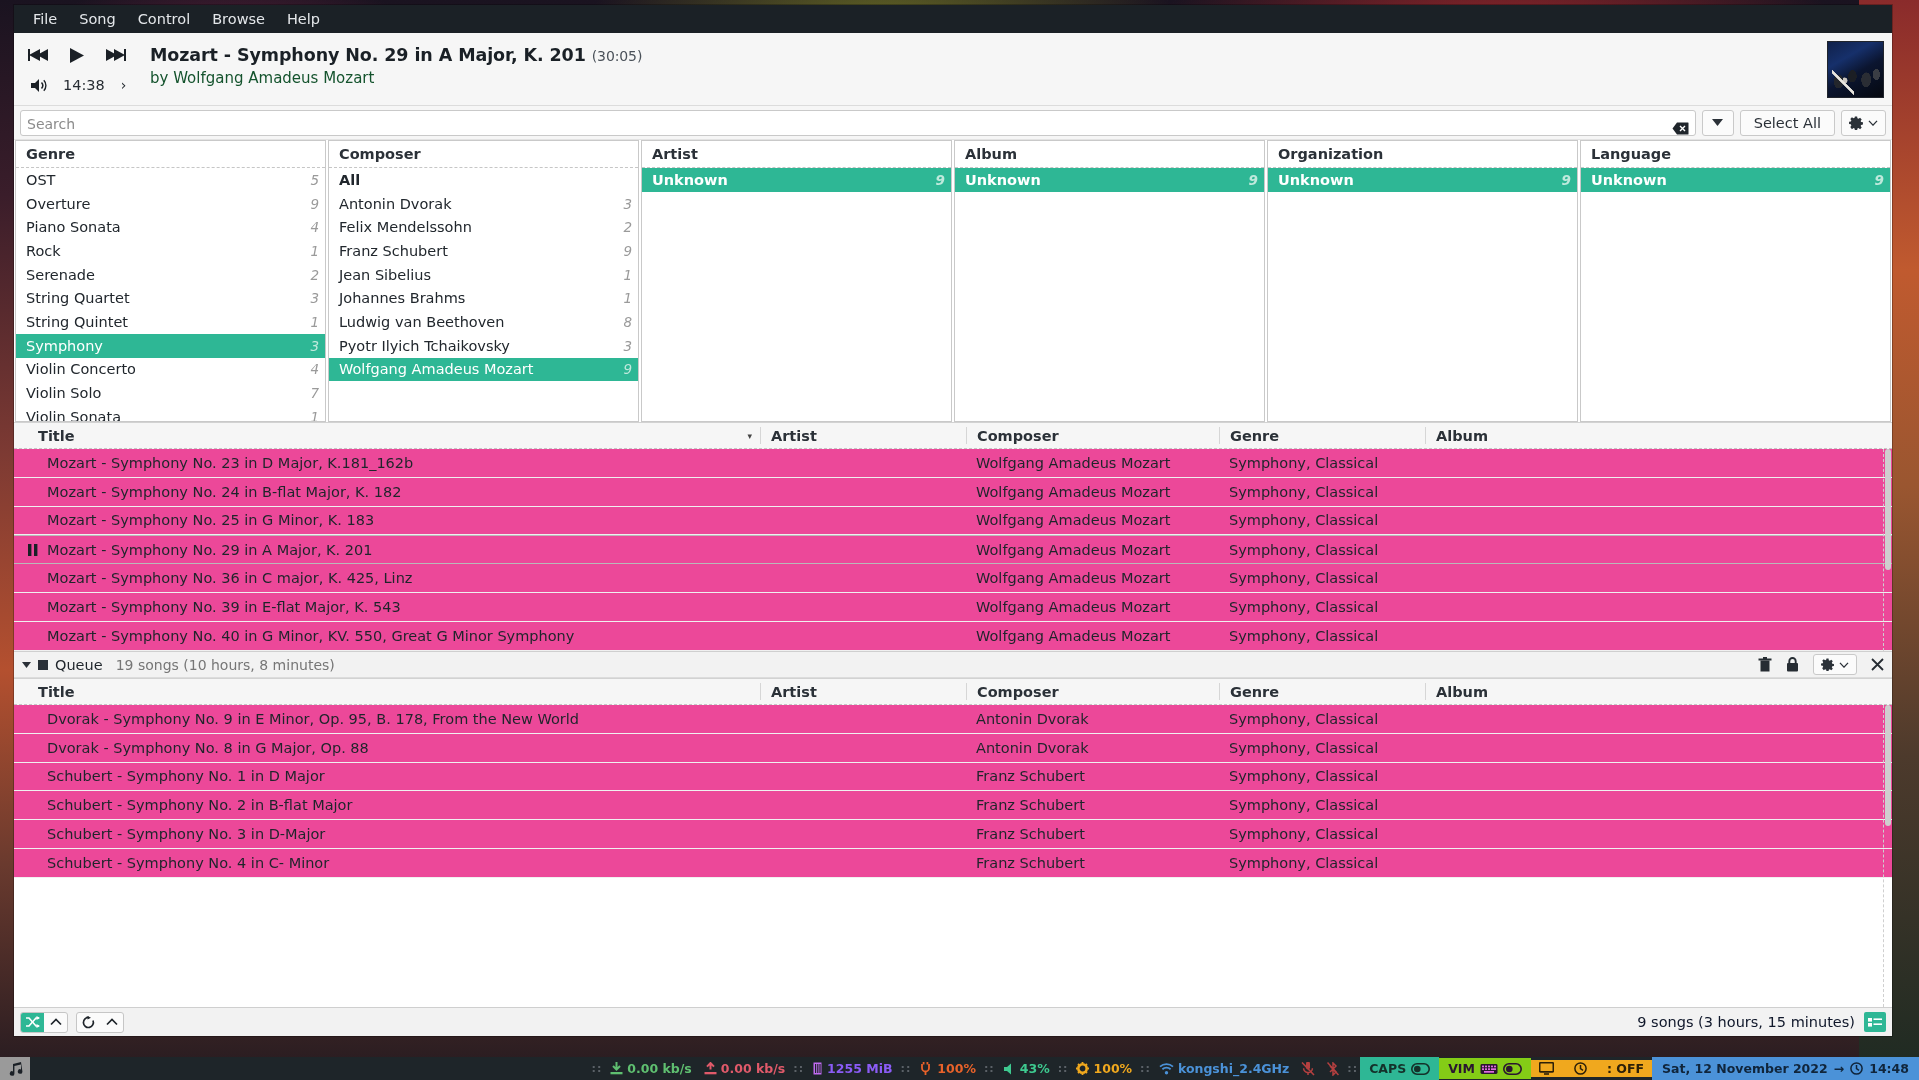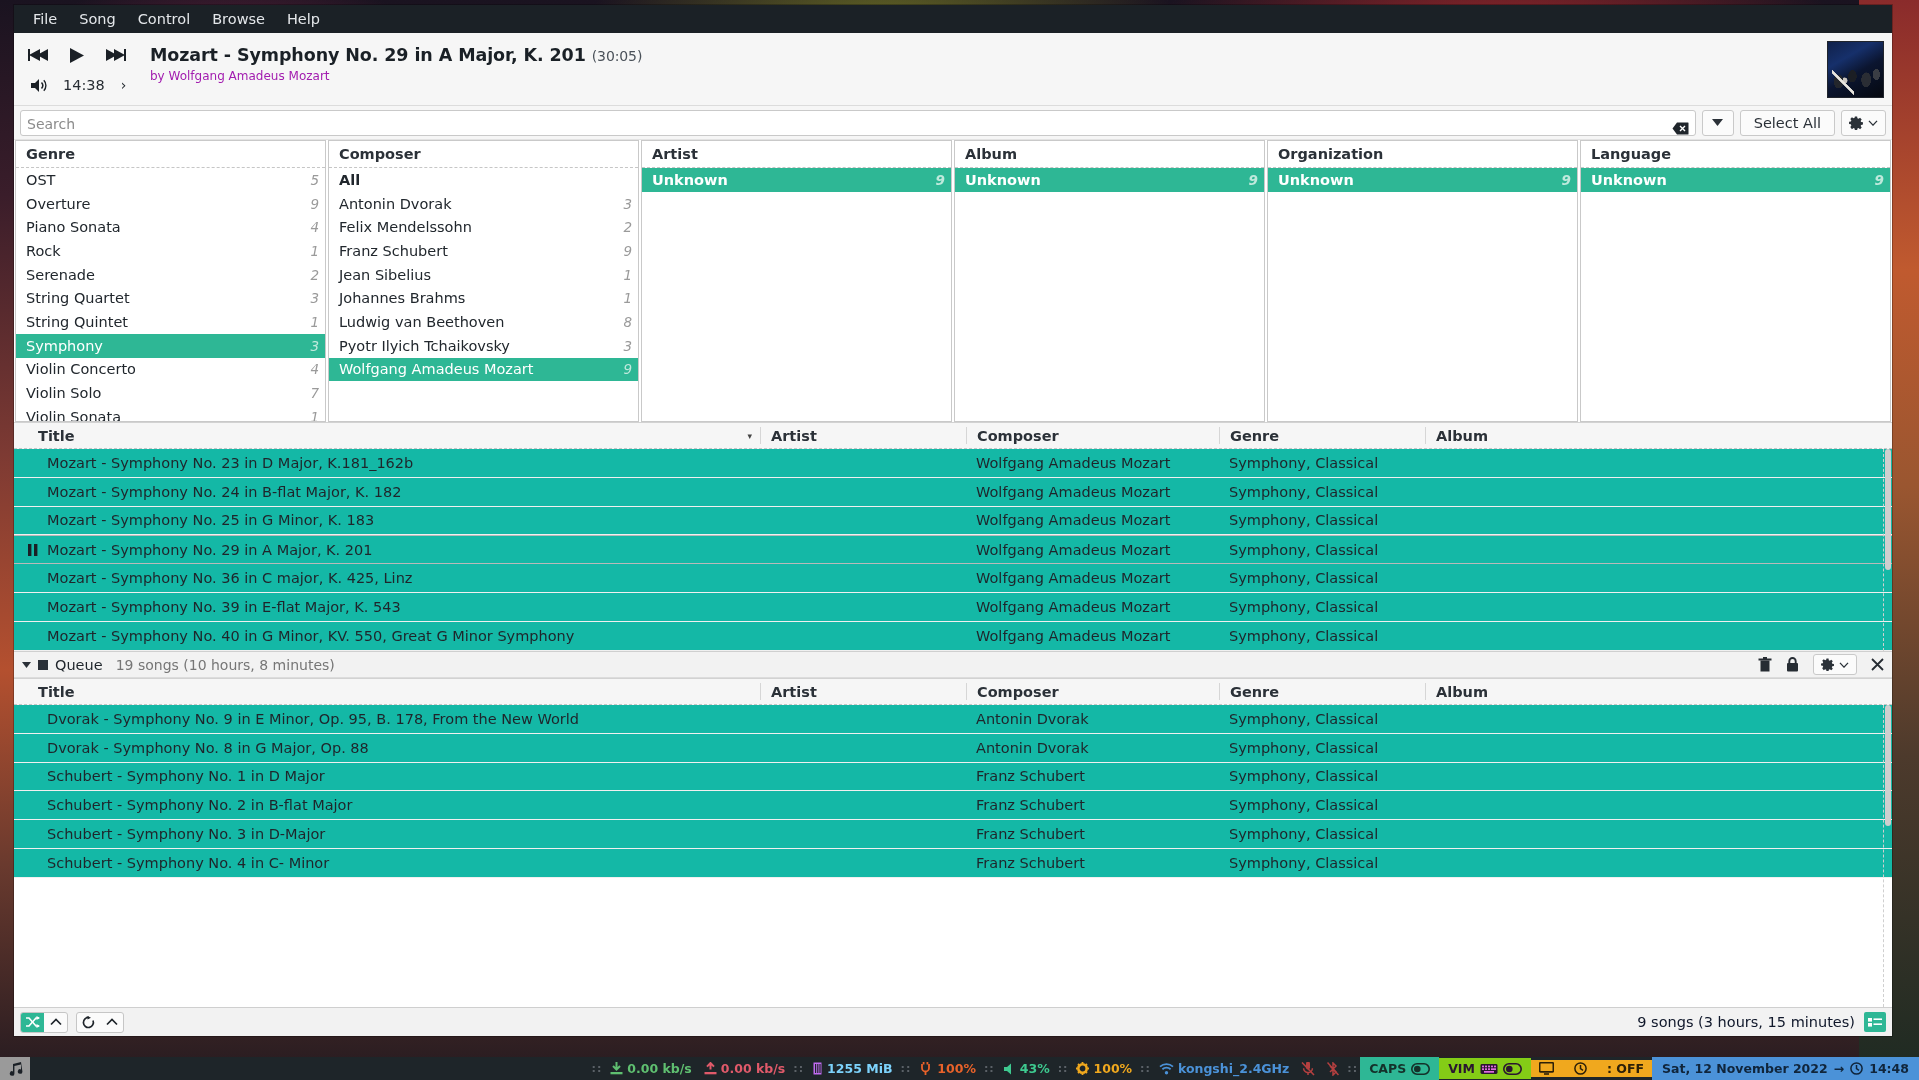--- a/index.html
+++ b/index.html
@@ -69,21 +69,21 @@
   }
   .tp-row1 { display:flex; align-items:center; gap: 20px; padding-left: 14px; height: 32px;}
   .tp-row2 { display:flex; align-items:center; gap: 16px; padding-left: 16px; height: 28px;}
   .tp-btn { color:#1d232b; display:flex; align-items:center; cursor:pointer;}
   .elapsed { font-size: 14.5px; color:#272d33; }
   .chev-right { font-size: 14px; color:#272d33; }
 
   #nowplaying { flex: 1; padding-top: 12px; }
   .np-title { font-size: 17.5px; font-weight: bold; color: #1a2026; letter-spacing:-.1px;}
   .np-title .dur { font-weight: normal; font-size: 14px; color:#4a5159;}
-  .np-by { font-size: 12px; color: #a21caf; margin-top: 4px;}
+  .np-by { font-size: 15px; color: #14532d; margin-top: 4px;}
 
   #albumart {
     position:absolute; right: 8px; top: 8px;
     width: 57px; height: 57px;
     background:
       radial-gradient(circle at 30% 70%, #c9c4bd 0 5%, transparent 6%),
       linear-gradient(150deg, #10214a 0%, #16306b 30%, #0b1530 55%, #05080f 100%);
     border: 1px solid #20242c;
     overflow:hidden;
   }
@@ -162,21 +162,21 @@
     border-top:1px solid #d2d2d2;
     border-bottom:1px dashed #c6c6c6;
     font-size:14.5px; font-weight:bold; color:#2b3138;
     background:#f6f6f6;
   }
   .th { padding-left:10px; border-left:1px solid #d6d6d6; height:17px; display:flex; align-items:center; position:relative;}
   .th:first-child{ border-left:0; padding-left:24px;}
   .th .sortarrow{ position:absolute; right:8px; font-size:9px; color:#444; }
   .trow{
     display:flex; height:28.8px; align-items:center;
-    font-size:14.5px; color:#1f252b; background:#14b8a6; cursor:pointer;
+    font-size:14.5px; color:#1f252b; background:#ec4899; cursor:pointer;
     border-bottom:1px solid #f0f0f0;
   }
   .trow.playing{ border-top:1px solid #b9b9b9; border-bottom:1px solid #b9b9b9; }
   .td{ padding-left:10px; overflow:hidden; white-space:nowrap; text-overflow:ellipsis;}
   .td.title{ padding-left:33px; position:relative;}
   .playing-ico{ position:absolute; left:14px; top:50%; transform:translateY(-50%); color:#1b2026; }
   .c-title{ width:746px; flex:none;}
   .c-artist{ width:206px; flex:none;}
   .c-composer{ width:253px; flex:none;}
   .c-genre{ width:206px; flex:none;}
@@ -705,21 +705,21 @@
   <div class="tb-seg" style="color:#e05a6a">
     <span>
       <svg width="13" height="13" viewBox="0 0 13 13">
           <path d="M6.5,7.6 V1 M3,4.6 L6.5,1 L10,4.6" stroke="#e05a6a" stroke-width="2" fill="none"></path>
           <rect x="0.5" y="10" width="12" height="2.3" fill="#e05a6a"></rect>
         </svg>
     </span>
     <span>0.00 kb/s</span>
   </div>
   <span class="tb-dots">::</span>
-  <div class="tb-seg" style="color:#7dd3fc">
+  <div class="tb-seg" style="color:#8b5cf6">
     <span>
       <svg width="11" height="13" viewBox="0 0 11 13">
           <rect x="1.5" y="0.5" width="8" height="12" fill="#c06bf0"></rect>
           <rect x="3" y="2" width="1.2" height="9" fill="#1e2529"></rect>
           <rect x="5.2" y="2" width="1.2" height="9" fill="#1e2529"></rect>
           <rect x="7.4" y="2" width="1.2" height="9" fill="#1e2529"></rect>
         </svg>
     </span>
     <span>1255 MiB</span>
   </div>

